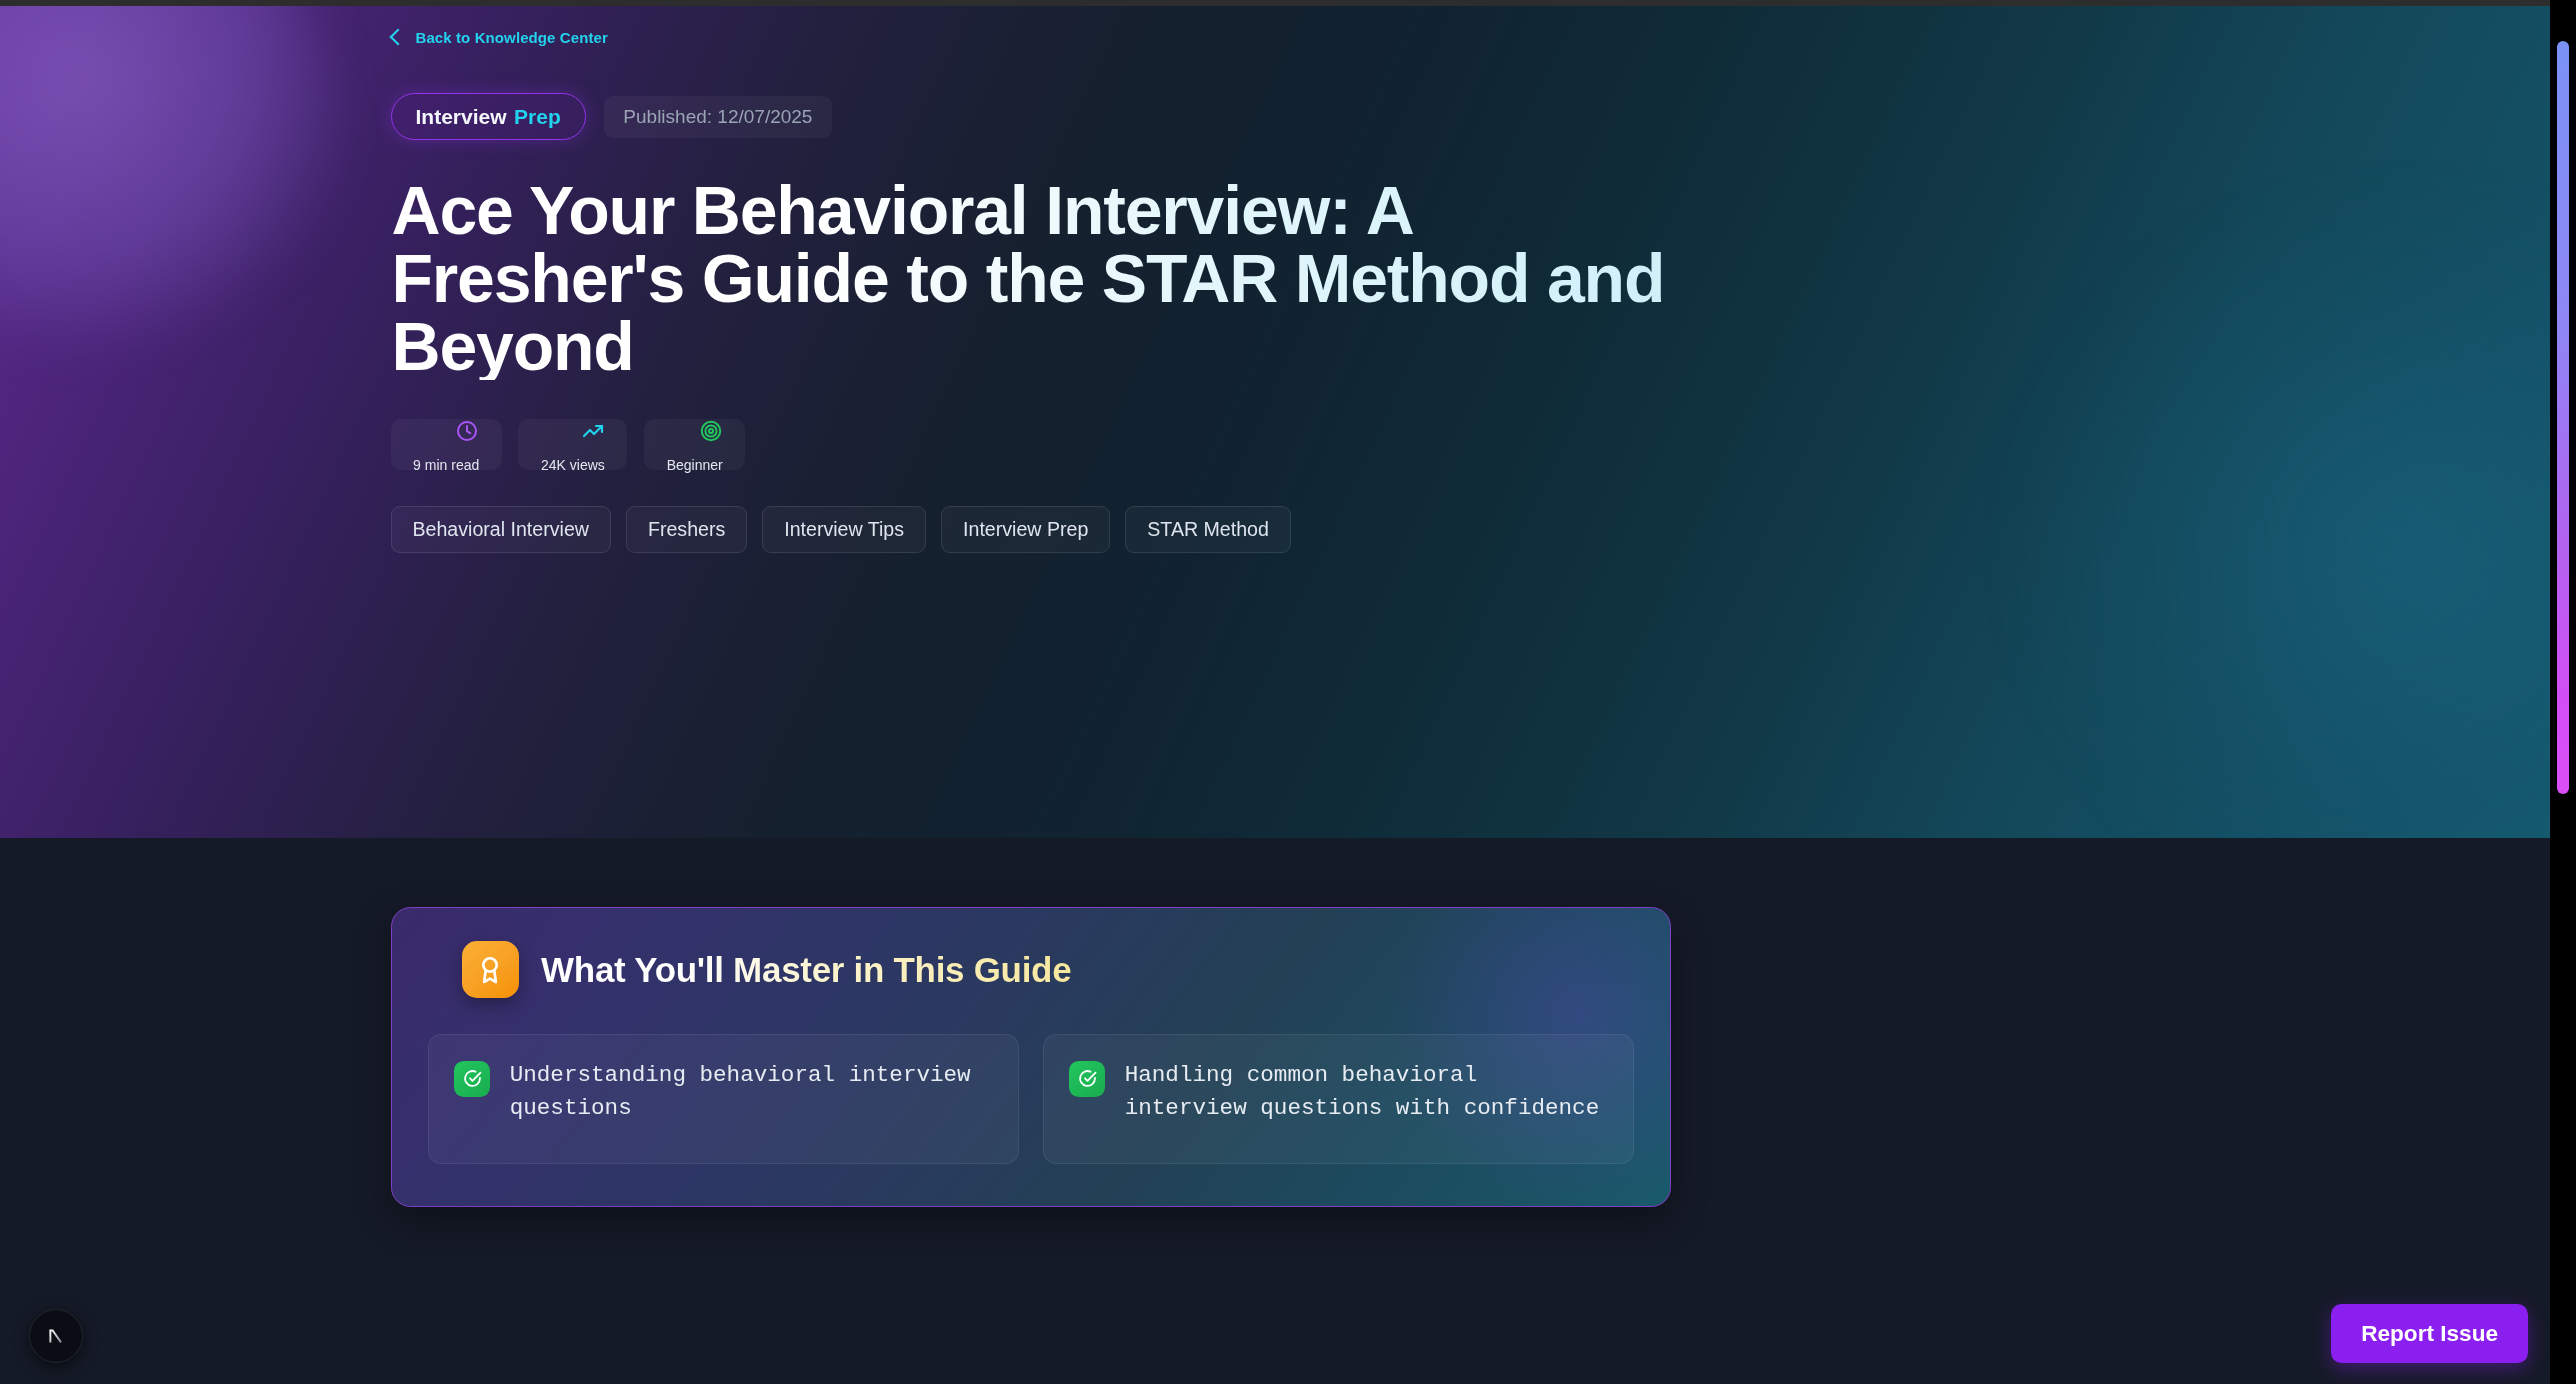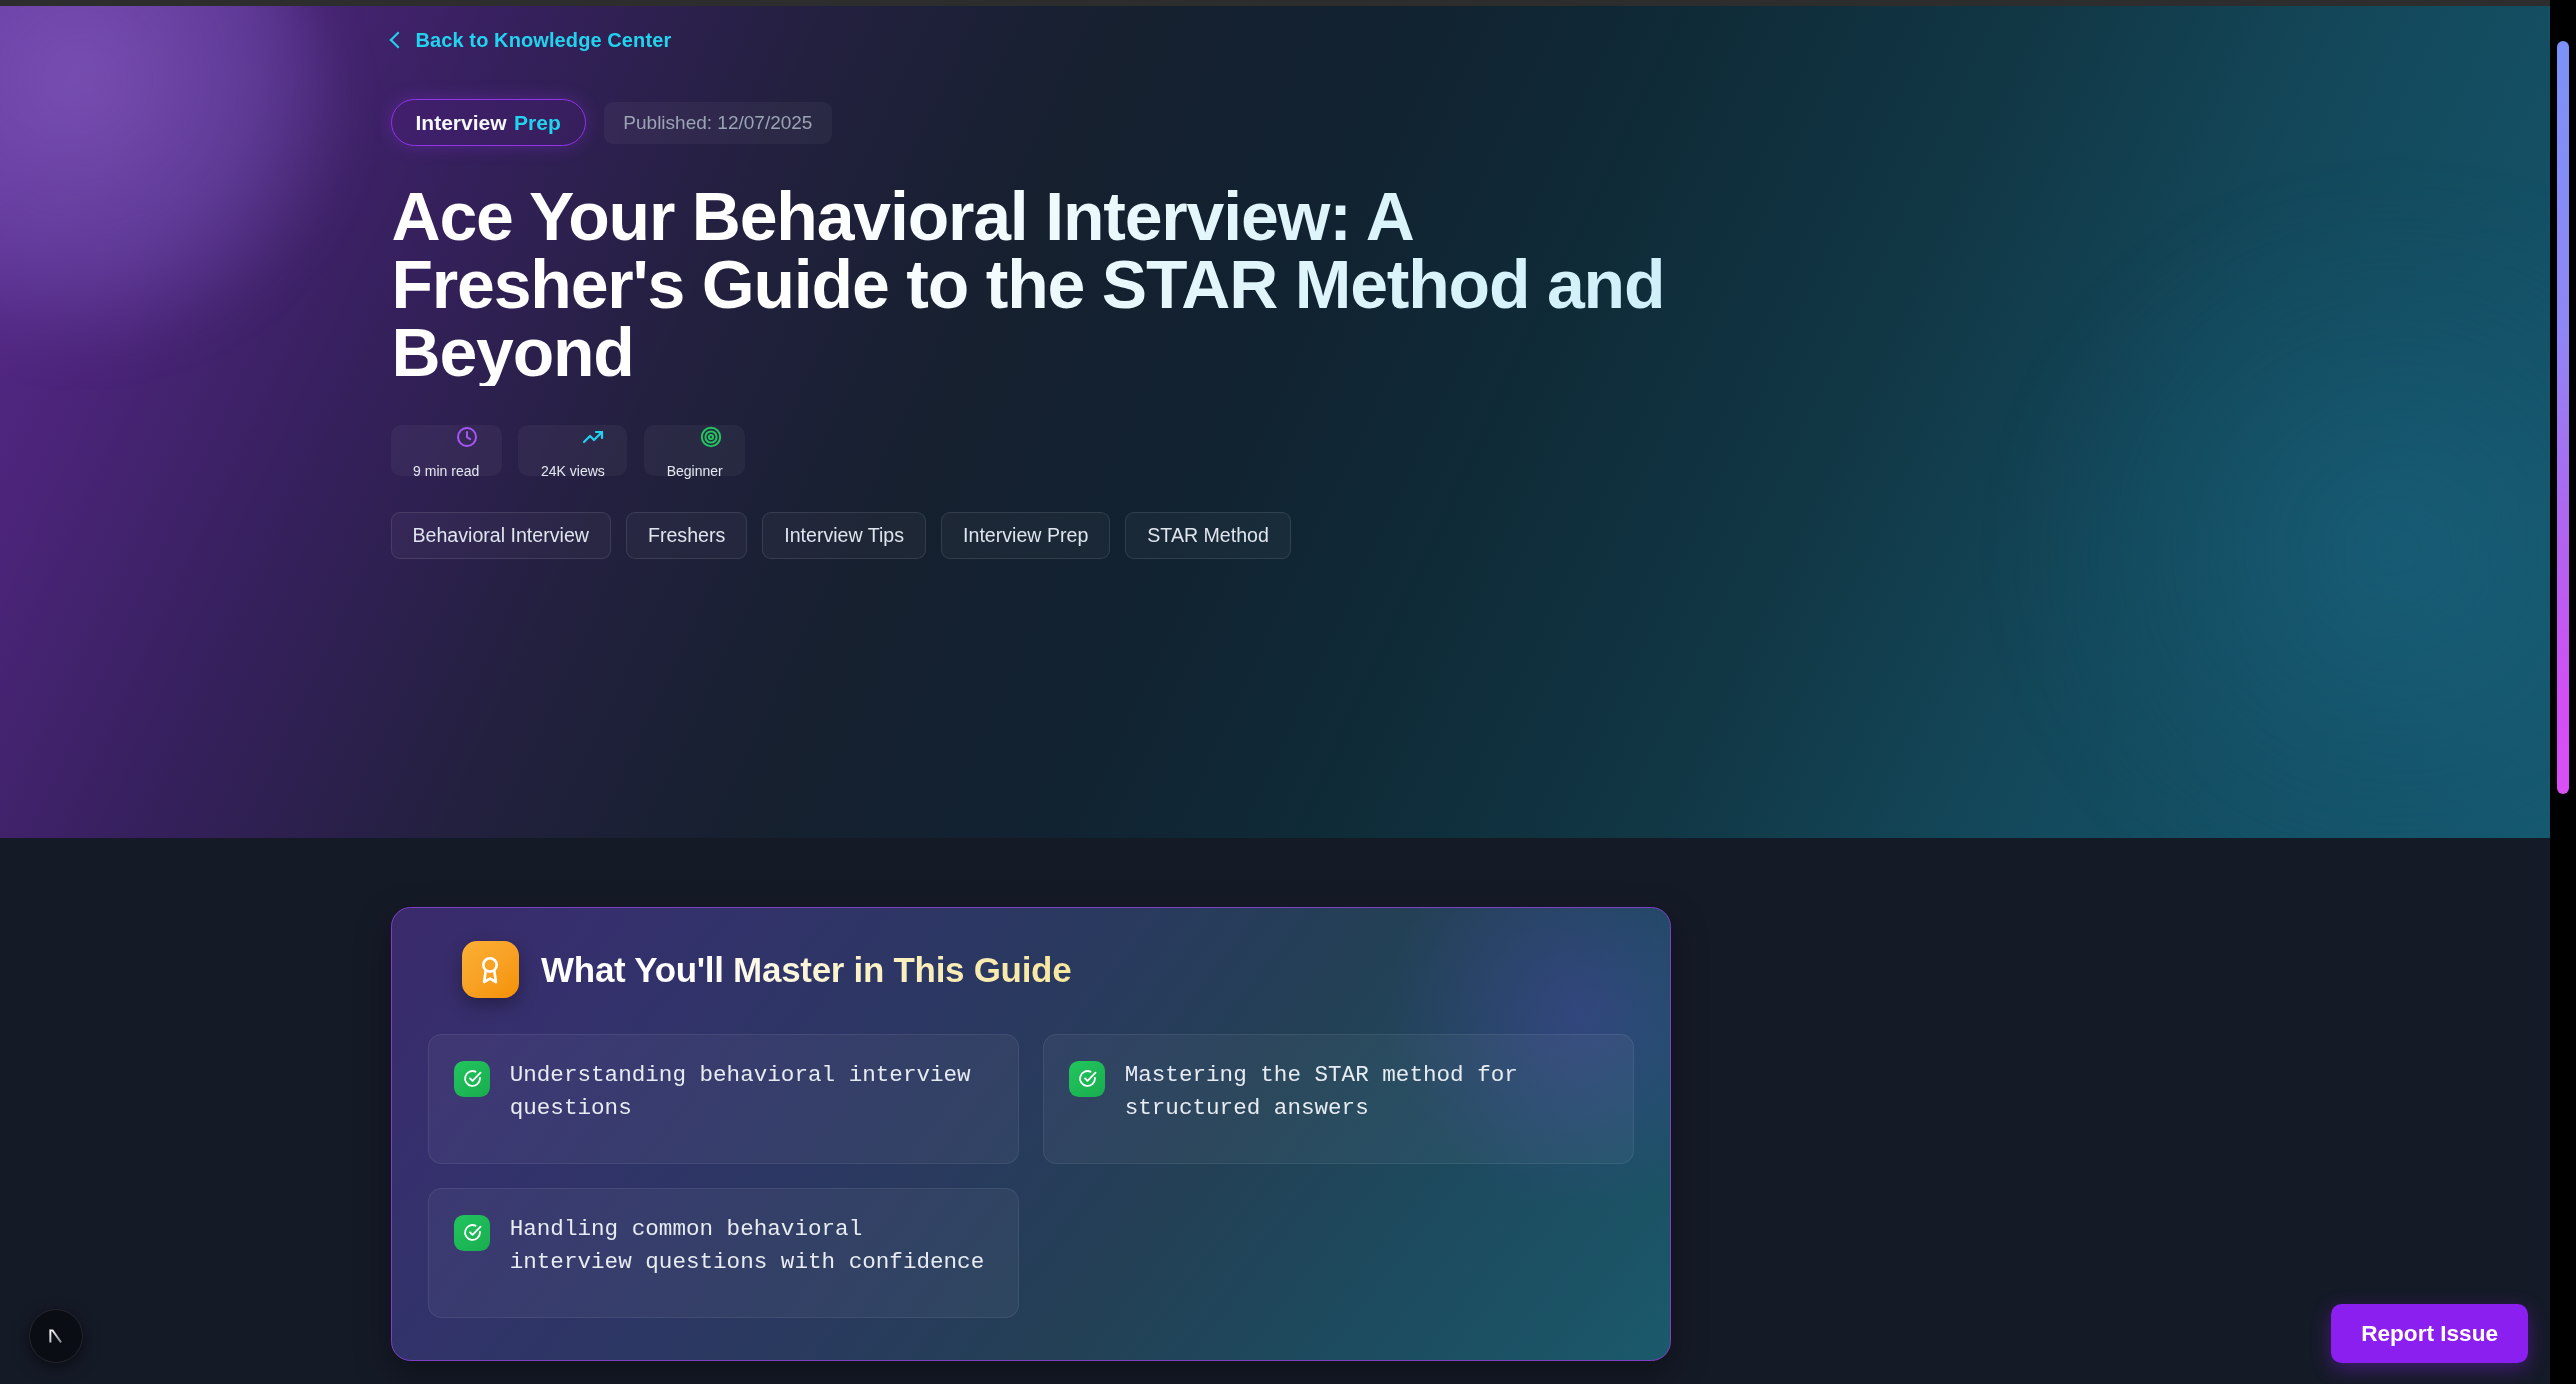--- a/index.html
+++ b/index.html
@@ -72,21 +72,21 @@
   }
 
   
   .back-link {
     display: inline-flex;
     align-items: center;
     gap: 12px;
     margin-top: 29px;
     margin-left: 30px;
     color: #22d3ee;
-    font-size: 20px;
+    font-size: 15px;
     font-weight: 700;
     letter-spacing: 0.1px;
     cursor: pointer;
     text-decoration: none;
   }
   .chev {
     display: inline-block;
     width: 12px;
     height: 12px;
     border-left: 2.3px solid #22d3ee;
@@ -465,29 +465,20 @@
         <div class="check-item">
           <span class="check-box">
             <svg width="21" height="21" viewBox="0 0 24 24" fill="none" stroke="#ffffff" stroke-width="2.1" stroke-linecap="round" stroke-linejoin="round">
               <path d="M20.5 11.2V12a8.5 8.5 0 1 1-5.05-7.77"></path>
               <polyline points="21.2,5.4 12,14.6 9.2,11.8"></polyline>
             </svg>
           </span>
           <span class="check-text">Understanding behavioral interview questions</span>
         </div>
 
-        <div class="check-item">
-          <span class="check-box">
-            <svg width="21" height="21" viewBox="0 0 24 24" fill="none" stroke="#ffffff" stroke-width="2.1" stroke-linecap="round" stroke-linejoin="round">
-              <path d="M20.5 11.2V12a8.5 8.5 0 1 1-5.05-7.77"></path>
-              <polyline points="21.2,5.4 12,14.6 9.2,11.8"></polyline>
-            </svg>
-          </span>
-          <span class="check-text">Mastering the STAR method for structured answers</span>
-        </div>
 
 
         <div class="check-item">
           <span class="check-box">
             <svg width="21" height="21" viewBox="0 0 24 24" fill="none" stroke="#ffffff" stroke-width="2.1" stroke-linecap="round" stroke-linejoin="round">
               <path d="M20.5 11.2V12a8.5 8.5 0 1 1-5.05-7.77"></path>
               <polyline points="21.2,5.4 12,14.6 9.2,11.8"></polyline>
             </svg>
           </span>
           <span class="check-text">Handling common behavioral interview questions with confidence</span>

